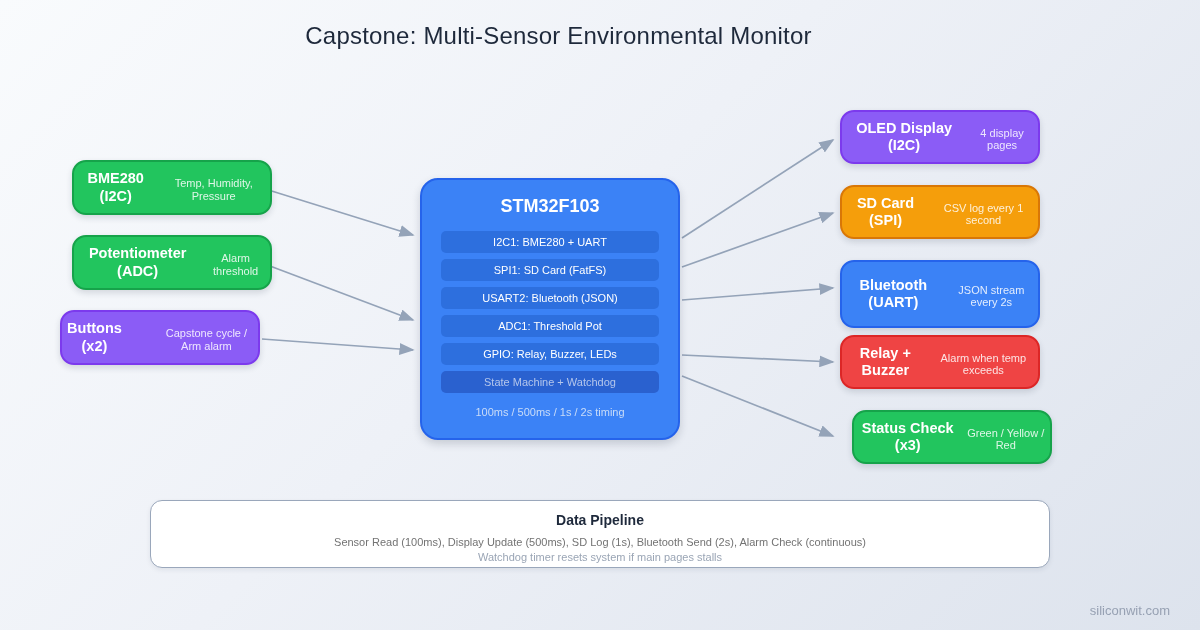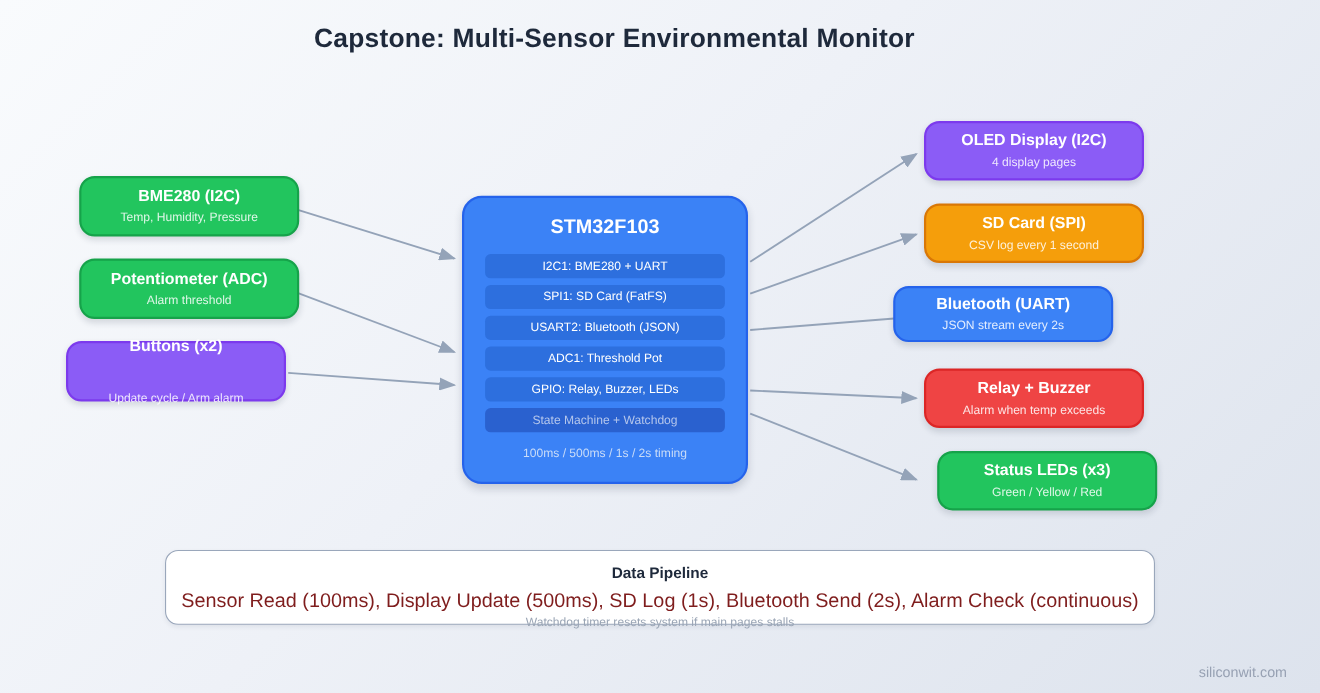--- a/index.html
+++ b/index.html
@@ -3,29 +3,29 @@
 <meta charset="utf-8">
 <style>
   html,body{margin:0;padding:0;}
   body{font-family:"Liberation Sans","DejaVu Sans",sans-serif;}
   .stage{
     position:relative;width:1200px;height:630px;overflow:hidden;
     background:linear-gradient(135deg,#f9fbfd 0%,#eef1f7 45%,#dde3ed 100%);
   }
   .page-title{
     position:absolute;top:22px;left:0;width:1117px;text-align:center;
-    font-size:24px;font-weight:bold;color:#1e293b;letter-spacing:.2px;
+    font-size:24px;font-weight:normal;color:#1e293b;letter-spacing:.2px;
   }
   
   svg.arrows{position:absolute;left:0;top:0;width:1200px;height:630px;}
   svg.arrows line{stroke:#94a3b8;stroke-width:1.7;}
   
   .node{
     position:absolute;width:200px;height:55px;border-radius:14px;
-    display:flex;flex-direction:column;align-items:center;justify-content:center;
+    display:flex;flex-direction:row;align-items:center;justify-content:center;
     color:#fff;text-align:center;box-sizing:border-box;
     box-shadow:0 3px 6px rgba(30,41,59,.15);
   }
   .node .t{font-size:14.5px;font-weight:bold;line-height:1.2;}
   .node .s{font-size:11px;opacity:.85;margin-top:4px;line-height:1.1;}
   .green {background:#22c55e;border:2px solid #16a34a;margin-left:12px;}
   .purple{background:#8b5cf6;border:2px solid #7c3aed;}
   .orange{background:#f59e0b;border:2px solid #d97706;text-align:center;}
   .blue  {background:#3b82f6;border:2px solid #2563eb;}
   .red   {background:#ef4444;border:2px solid #dc2626;}
@@ -44,21 +44,21 @@
   .pill.sys{background:#2a61cf;color:#b4c6ec;}
   .mcu-footer{margin-top:13px;text-align:center;font-size:11px;color:#c9dcf8;}
   
   .pipeline{
     position:absolute;left:150px;top:500px;width:900px;height:68px;
     background:#ffffff;border:1.5px solid #9aa7bb;border-radius:12px;
     box-sizing:border-box;text-align:center;
     box-shadow:0 2px 5px rgba(30,41,59,.08);
   }
   .pipeline .pt{margin-top:11px;font-size:14px;font-weight:bold;color:#1e293b;}
-  .pipeline .p1{margin-top:8px;font-size:18px;color:#7f1d1d;}
+  .pipeline .p1{margin-top:8px;font-size:11px;color:#737373;}
   .pipeline .p2{margin-top:3px;font-size:11px;color:#9aa5b5;}
   .watermark{
     position:absolute;right:30px;bottom:12px;font-size:13px;color:#97a1b3;
   }
 </style>
 </head>
 <body>
 
 <div class="stage">
 
@@ -83,21 +83,21 @@
   <div class="node green" style="left:60px;top:160px;">
     <div class="t">BME280 (I2C)</div>
     <div class="s">Temp, Humidity, Pressure</div>
   </div>
   <div class="node green" style="left:60px;top:235px;">
     <div class="t">Potentiometer (ADC)</div>
     <div class="s">Alarm threshold</div>
   </div>
   <div class="node purple" style="left:60px;top:310px;gap:28px;">
     <div class="t">Buttons (x2)</div>
-    <div class="s">Update cycle / Arm alarm</div>
+    <div class="s">Capstone cycle / Arm alarm</div>
   </div>
 
   <div class="mcu">
     <div class="mcu-title">STM32F103</div>
     <div class="pills">
       <div class="pill">I2C1: BME280 + UART</div>
       <div class="pill">SPI1: SD Card (FatFS)</div>
       <div class="pill">USART2: Bluetooth (JSON)</div>
       <div class="pill">ADC1: Threshold Pot</div>
       <div class="pill">GPIO: Relay, Buzzer, LEDs</div>
@@ -107,30 +107,30 @@
   </div>
 
   <div class="node purple" style="left:840px;top:110px;height:54px;">
     <div class="t">OLED Display (I2C)</div>
     <div class="s">4 display pages</div>
   </div>
   <div class="node orange" style="left:840px;top:185px;height:54px;">
     <div class="t">SD Card (SPI)</div>
     <div class="s">CSV log every 1 second</div>
   </div>
-  <div class="node blue" style="left:812px;top:260px;height:51px;">
+  <div class="node blue" style="left:840px;top:260px;height:68px;">
     <div class="t">Bluetooth (UART)</div>
     <div class="s">JSON stream every 2s</div>
   </div>
   <div class="node red" style="left:840px;top:335px;height:54px;">
     <div class="t">Relay + Buzzer</div>
     <div class="s">Alarm when temp exceeds</div>
   </div>
   <div class="node green" style="left:840px;top:410px;height:54px;">
-    <div class="t">Status LEDs (x3)</div>
+    <div class="t">Status Check (x3)</div>
     <div class="s">Green / Yellow / Red</div>
   </div>
 
   <div class="pipeline">
     <div class="pt">Data Pipeline</div>
     <div class="p1">Sensor Read (100ms), Display Update (500ms), SD Log (1s), Bluetooth Send (2s), Alarm Check (continuous)</div>
     <div class="p2">Watchdog timer resets system if main pages stalls</div>
   </div>
 
   <div class="watermark">siliconwit.com</div>

